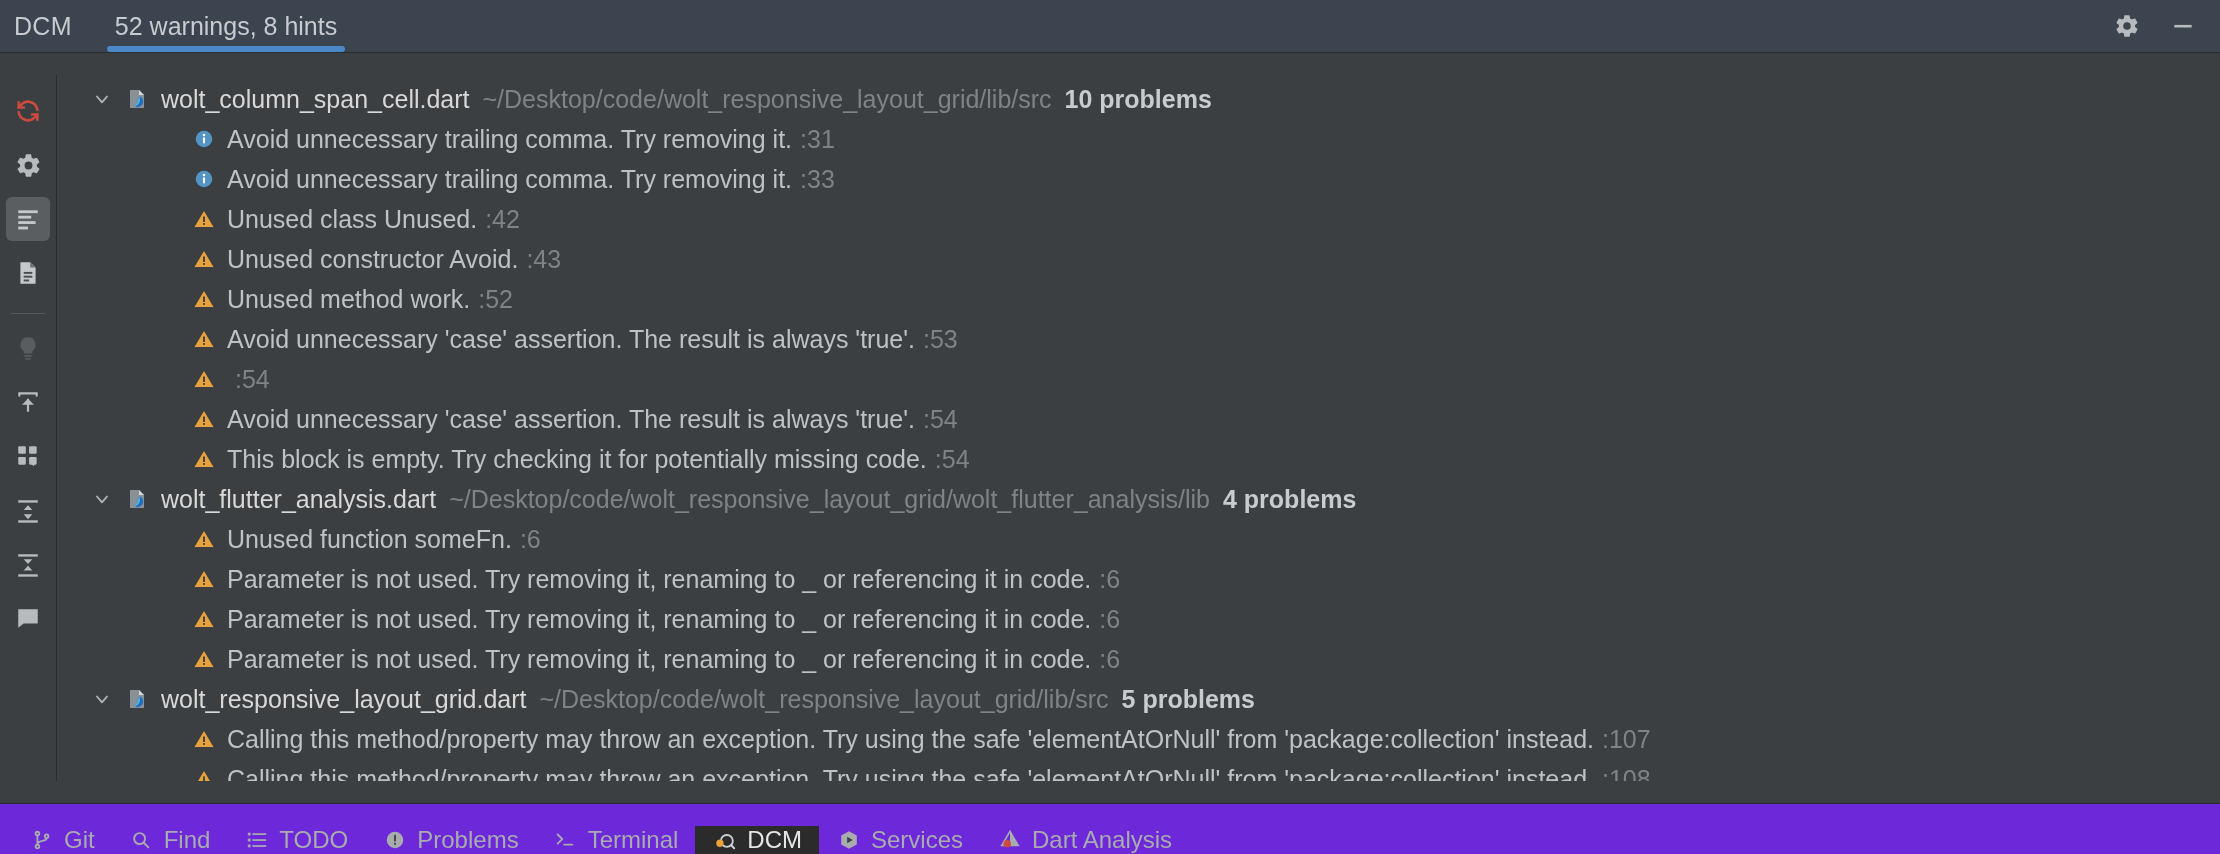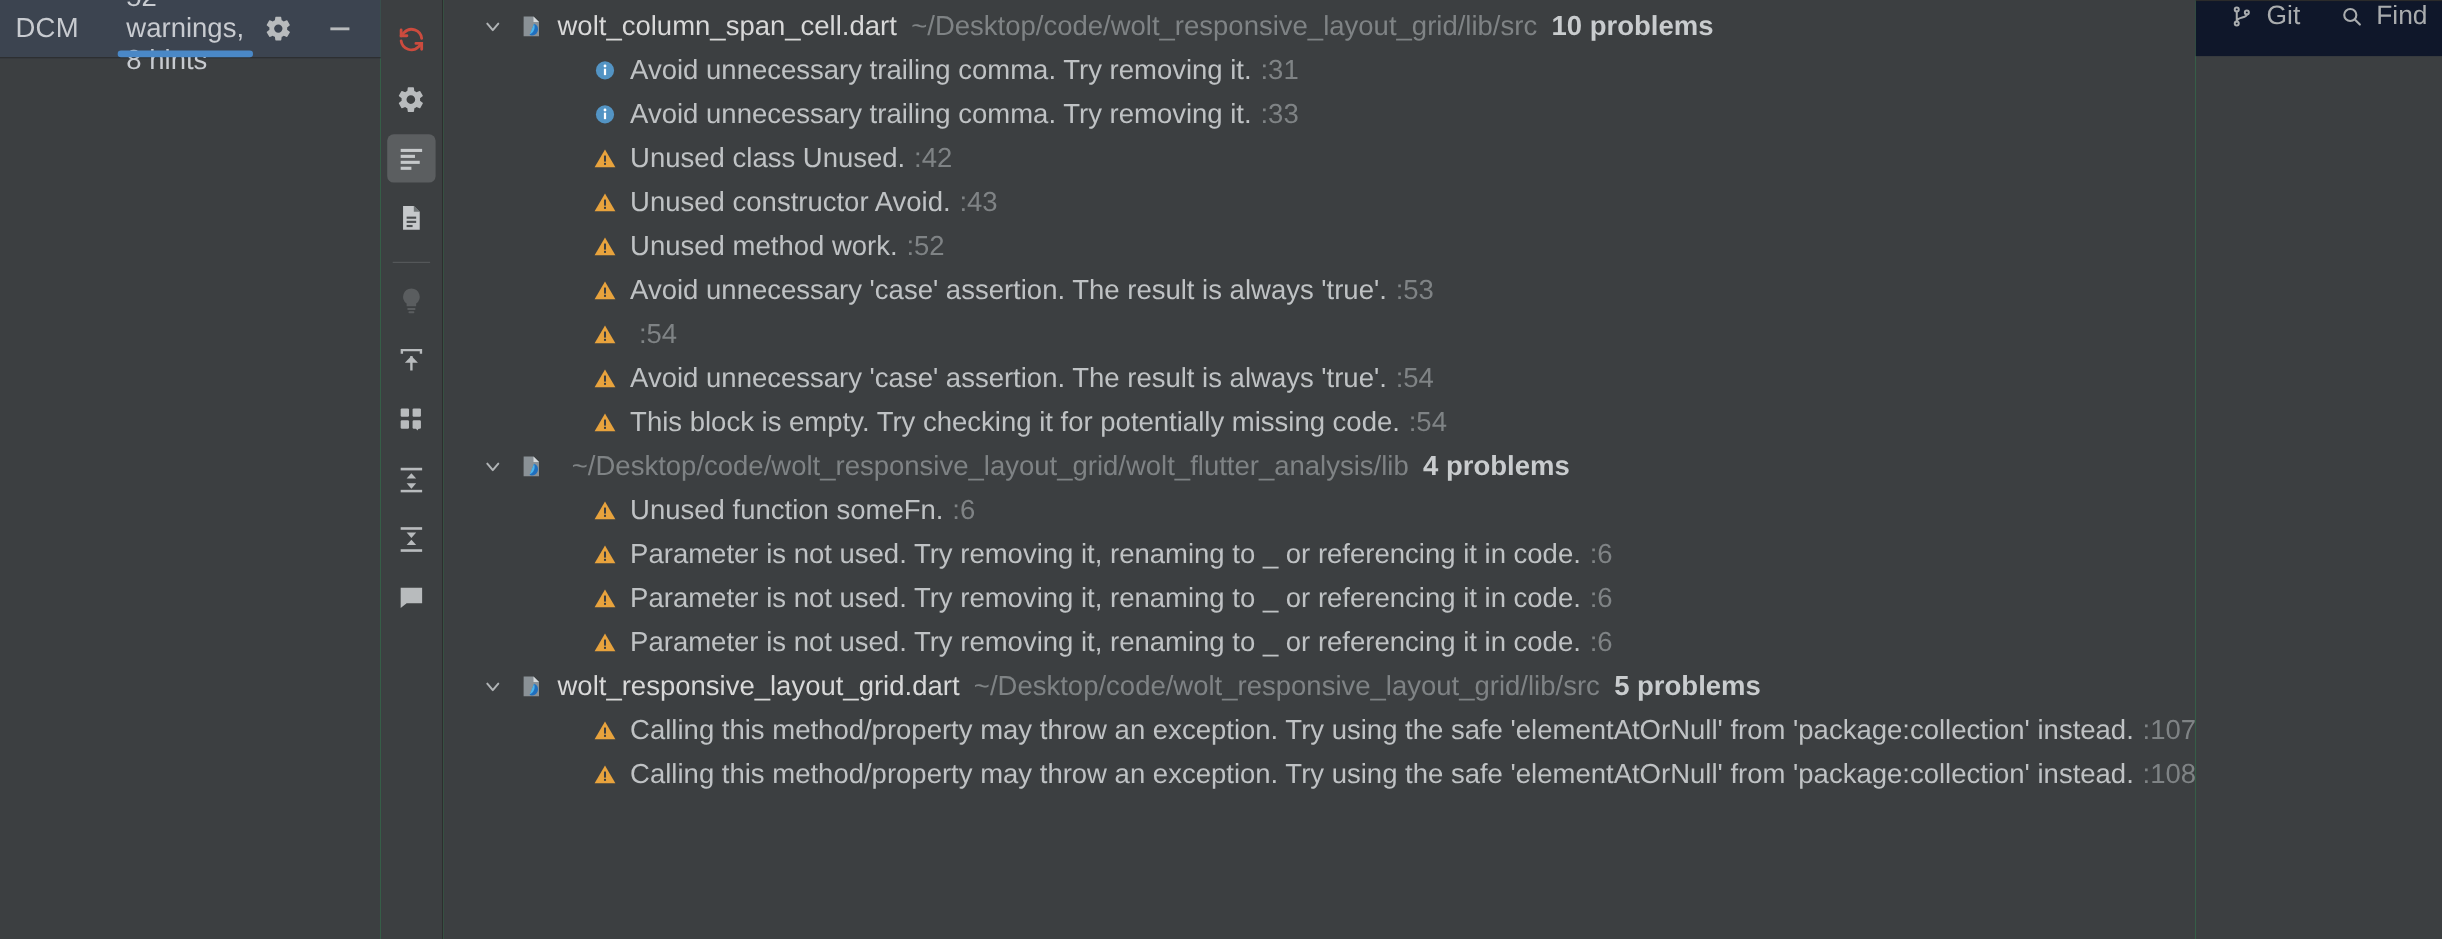--- a/index.html
+++ b/index.html
@@ -14,21 +14,22 @@
     font-family: "Liberation Sans", sans-serif;
     color: #bbbbbb;
     -webkit-font-smoothing: antialiased;
   }
   #app {
     position: relative;
     width: 2220px;
     height: 854px;
     background: #3c3f41;
     display: flex;
-    flex-direction: row;
+    flex-direction: column;
+    gap: 22px;
   }
 
   
   .header {
     height: 52px;
     min-height: 52px;
     background: #3c4450;
     display: flex;
     align-items: center;
     position: relative;
@@ -193,24 +194,24 @@
   .line-no {
     color: #7f8385;
     font-size: 25px;
     margin-left: 8px;
   }
 
   
   .statusbar {
     height: 50px;
     min-height: 50px;
-    background: #0f172a;
+    background: #6d28d9;
     border-top: 1px solid #2b2b2b;
     display: flex;
-    align-items: flex-start;
+    align-items: flex-end;
     padding-left: 12px;
   }
   .sb-item {
     display: flex;
     align-items: center;
     gap: 10px;
     padding: 0 17px;
     color: #a9acae;
     font-size: 24px;
     cursor: default;
@@ -472,20 +473,21 @@
             </svg>
         </span>
         <span class="dart-icon">
           <svg width="24" height="24" viewBox="0 0 24 24">
             <path d="M4 3h9l5 5v13H4z" fill="#8a9196"></path>
             <path d="M13 3v5h5z" fill="#d4d8da"></path>
             <path d="M13.5 9.5c3 1 4.4 4.2 3.2 7.1-1.2 2.9-4.4 4.3-7.2 3.2z" fill="#1f6fbf"></path>
             <path d="M13.5 9.5c1.3 3.3.2 7-2.6 9-.5.4-1 .6-1.4.8z" fill="#4eb3e8"></path>
           </svg>
         </span>
+        <span class="file-name">wolt_flutter_analysis.dart</span>
         <span class="file-path">~/Desktop/code/wolt_responsive_layout_grid/wolt_flutter_analysis/lib</span>
         <span class="file-count">4 problems</span>
       </div>
 
       <div class="row problem">
         <span class="sev-icon">
           <svg width="22" height="22" viewBox="0 0 24 24">
               <path d="M12 3.2 22.3 20.8H1.7z" fill="#e8a33d"></path>
               <rect x="11" y="9.2" width="2" height="6" fill="#3c3f41"></rect>
               <rect x="11" y="16.4" width="2" height="2" fill="#3c3f41"></rect>

